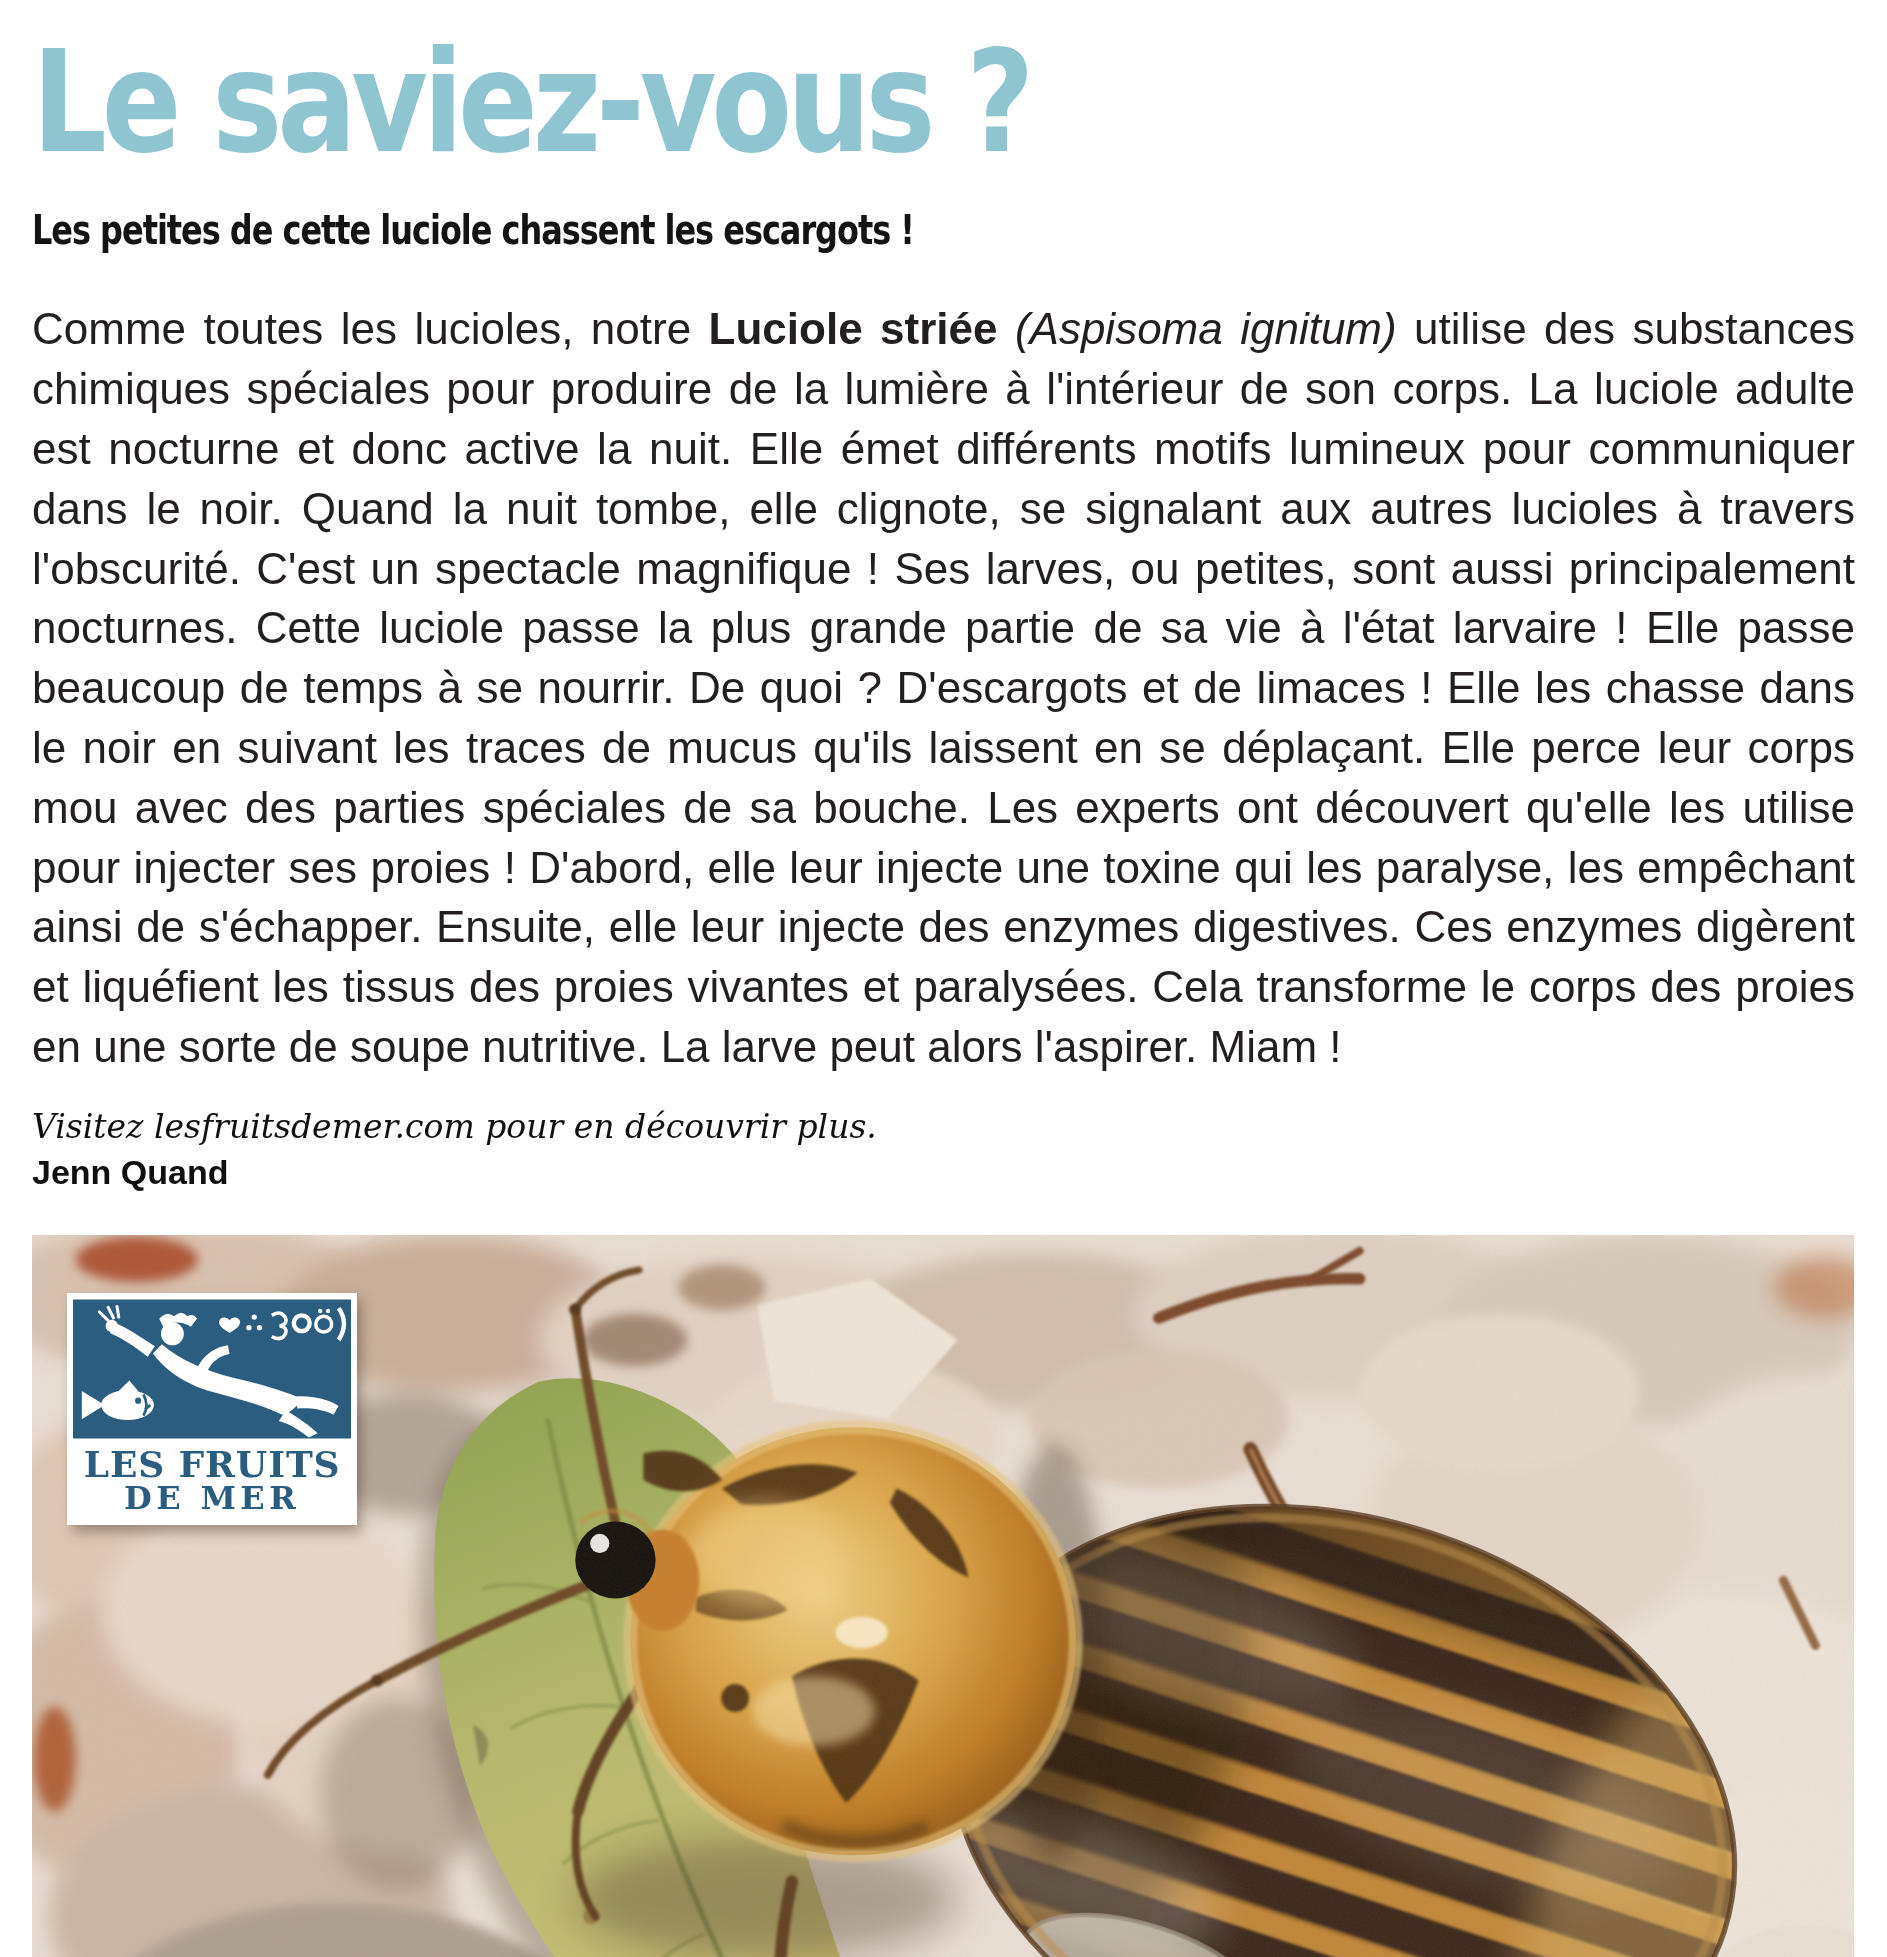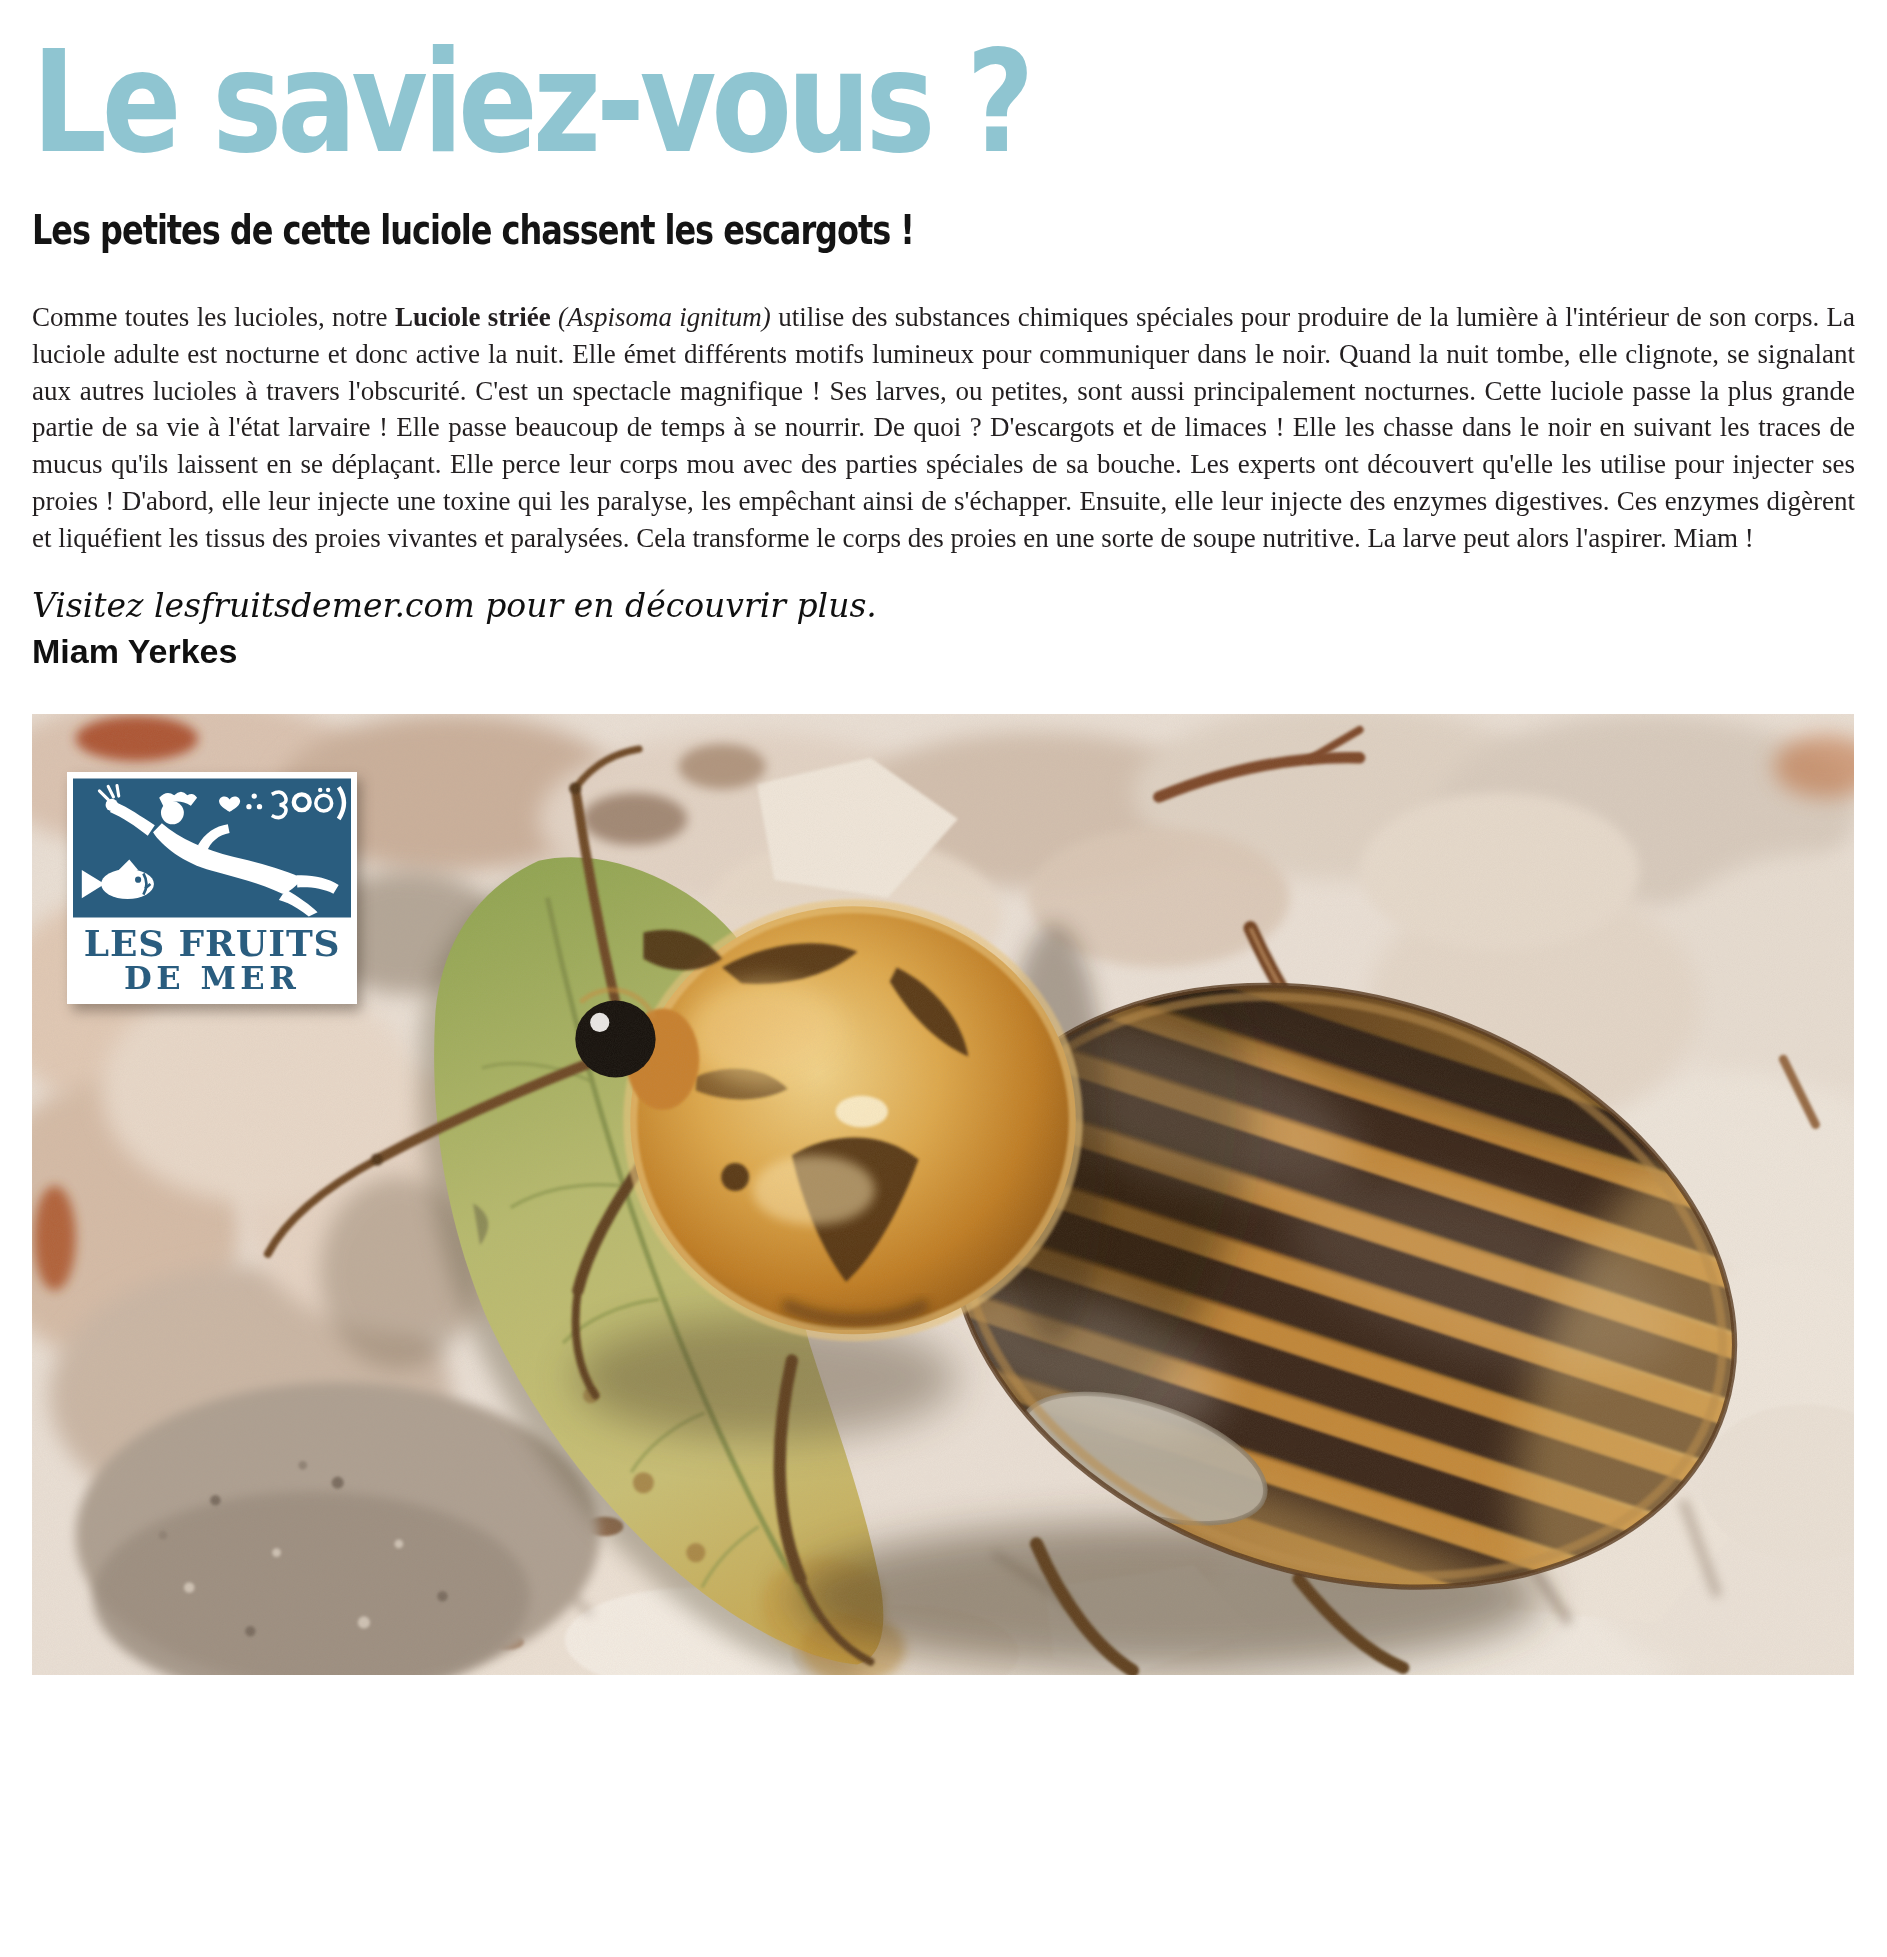--- a/index.html
+++ b/index.html
@@ -2,21 +2,21 @@
 <html style="font-size:14px"><head>
 <meta charset="utf-8">
 <style>
   html,body{margin:0;padding:0;background:#ffffff;}
   body{width:1887px;height:1957px;overflow:hidden;font-family:"Liberation Sans",sans-serif;color:#231f20;}
   .page{padding:21px 32px 4px 32px;}
   .title{margin:12.2px 0 0 0;font-family:"DejaVu Sans",sans-serif;font-weight:bold;font-size:140px;line-height:1.0;
          color:#8fc5d1;letter-spacing:-6.1px;transform:scaleX(.84);transform-origin:0 0;white-space:nowrap;}
   .subtitle{margin:35px 0 0 0;font-family:"DejaVu Sans",sans-serif;font-weight:bold;font-size:40px;line-height:1.1;
          color:#141414;letter-spacing:-1.3px;transform:scaleX(.80);transform-origin:0 0;white-space:nowrap;}
-  .body-par{margin:47px 0 0 0;font-size:27px;line-height:1.36;text-align:justify;color:#231f20;font-family:Liberation Serif, serif;}
+  .body-par{margin:47px 0 0 0;font-size:44px;line-height:1.36;text-align:justify;color:#231f20;}
   .body-par .b{font-weight:bold;}
   .body-par .i{font-style:italic;}
   .credits{margin-top:30px;text-align:left;color:#101010;}
   .credit-italic{font-family:"DejaVu Serif",serif;font-style:italic;font-size:33px;line-height:1.2;}
   .credit-author{font-weight:bold;font-size:34px;line-height:1.2;margin-top:5.2px;}
   .photo{position:relative;margin-top:42px;width:1822px;height:961px;background:#ece3da;overflow:hidden;}
   .photo svg.scene{position:absolute;left:0;top:0;display:block;}
   .logo{position:absolute;left:35px;top:58px;width:278px;background:#ffffff;padding:6.1px 6.1px 3.5px 6.1px;
         box-shadow:5.2px 7px 12.2px rgba(70,58,46,.45);}
   .logo-art{display:block;width:100%;height:140px;}
@@ -32,21 +32,21 @@
 <div class="page">
 
   <h1 class="title">Le saviez-vous ?</h1>
 
   <h2 class="subtitle">Les petites de cette luciole chassent les escargots !</h2>
 
   <p class="body-par"><span>Comme toutes les lucioles, notre </span><span class="b">Luciole striée</span><span class="i"> (Aspisoma ignitum)</span><span> utilise des substances chimiques spéciales pour produire de la lumière à l'intérieur de son corps. La luciole adulte est nocturne et donc active la nuit. Elle émet différents motifs lumineux pour communiquer dans le noir. Quand la nuit tombe, elle clignote, se signalant aux autres lucioles à travers l'obscurité. C'est un spectacle magnifique ! Ses larves, ou petites, sont aussi principalement nocturnes. Cette luciole passe la plus grande partie de sa vie à l'état larvaire ! Elle passe beaucoup de temps à se nourrir. De quoi ? D'escargots et de limaces ! Elle les chasse dans le noir en suivant les traces de mucus qu'ils laissent en se déplaçant. Elle perce leur corps mou avec des parties spéciales de sa bouche. Les experts ont découvert qu'elle les utilise pour injecter ses proies ! D'abord, elle leur injecte une toxine qui les paralyse, les empêchant ainsi de s'échapper. Ensuite, elle leur injecte des enzymes digestives. Ces enzymes digèrent et liquéfient les tissus des proies vivantes et paralysées. Cela transforme le corps des proies en une sorte de soupe nutritive. La larve peut alors l'aspirer. Miam !</span></p>
 
   <div class="credits">
     <div class="credit-italic">Visitez lesfruitsdemer.com pour en découvrir plus.</div>
-    <div class="credit-author">Miam Yerkes</div>
+    <div class="credit-author">Jenn Quand</div>
   </div>
 
   <div class="photo">
 
     <svg class="scene" width="1822" height="961" viewBox="0 0 2086 1100" xmlns="http://www.w3.org/2000/svg">
       <defs>
         <filter id="b2" x="-60%" y="-60%" width="220%" height="220%">
             <feGaussianBlur stdDeviation="2"></feGaussianBlur>
           </filter>
         <filter id="b6" x="-60%" y="-60%" width="220%" height="220%">

